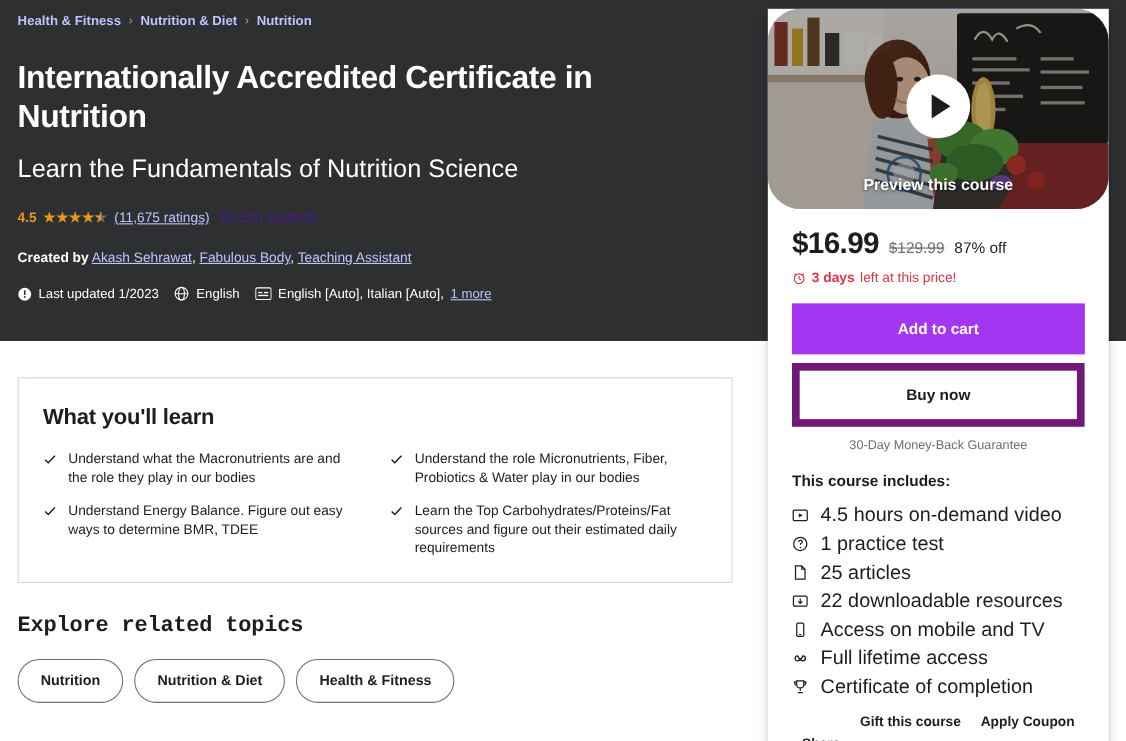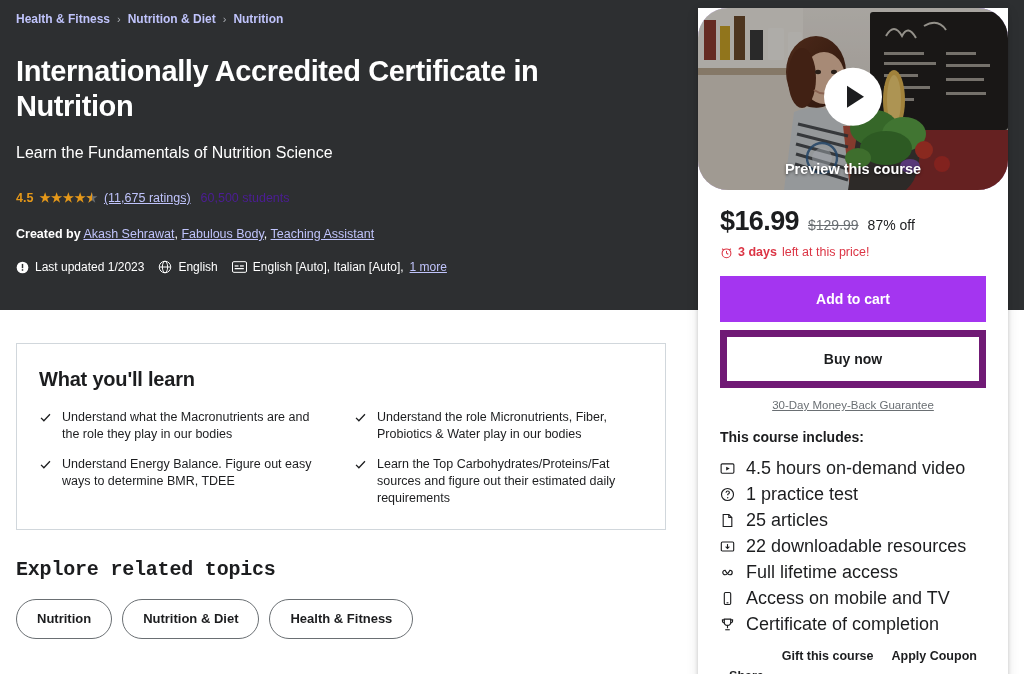--- a/index.html
+++ b/index.html
@@ -52,21 +52,21 @@
   .course-title {
     font-size: 29px;
     line-height: 35px;
     font-weight: bold;
     letter-spacing: -0.4px;
     margin-bottom: 18px;
     max-width: 600px;
   }
 
   .course-headline {
-    font-size: 16px;
+    font-size: 23px;
     line-height: 22px;
     font-weight: normal;
     margin-bottom: 26px;
   }
 
   .rating-row {
     display: flex;
     align-items: center;
     gap: 6px;
     font-size: 12.5px;
@@ -312,21 +312,20 @@
     color: #1c1d1f;
     border: 7px solid #701a75;
   }
 
   .guarantee {
     text-align: center;
     font-size: 11.5px;
     color: #6a6f73;
     margin-top: 11px;
     margin-bottom: 18px;
-    text-decoration: underline;
   }
 
   .includes-title {
     font-size: 14px;
     font-weight: bold;
     color: #1c1d1f;
     margin-bottom: 10px;
   }
   .includes-list { list-style: none; }
   .includes-item {
@@ -587,32 +586,32 @@
       <li class="includes-item">
         <svg width="15" height="15" viewBox="0 0 16 16" fill="none" stroke="currentColor" stroke-width="1.2">
           <rect x="1.4" y="3.2" width="13.2" height="9.6" rx="1.2"></rect>
           <line x1="8" y1="5.4" x2="8" y2="10"></line>
           <polyline points="6,8.2 8,10.2 10,8.2"></polyline>
         </svg>
         <span>22 downloadable resources</span>
       </li>
 
       <li class="includes-item">
-        <svg width="15" height="15" viewBox="0 0 16 16" fill="none" stroke="currentColor" stroke-width="1.3">
-          <path d="M5.4 5.6 a2.4 2.4 0 1 0 0 4.8 q2.6 0 5.2 -4.8 a2.4 2.4 0 1 1 0 4.8 q-2.6 0 -5.2 -4.8 z"></path>
-        </svg>
-        <span>Full lifetime access</span>
-      </li>
-
-      <li class="includes-item">
         <svg width="15" height="15" viewBox="0 0 16 16" fill="none" stroke="currentColor" stroke-width="1.2">
           <rect x="4.6" y="1.6" width="6.8" height="12.8" rx="1.3"></rect>
           <line x1="7" y1="12.6" x2="9" y2="12.6"></line>
         </svg>
         <span>Access on mobile and TV</span>
+      </li>
+
+      <li class="includes-item">
+        <svg width="15" height="15" viewBox="0 0 16 16" fill="none" stroke="currentColor" stroke-width="1.3">
+          <path d="M5.4 5.6 a2.4 2.4 0 1 0 0 4.8 q2.6 0 5.2 -4.8 a2.4 2.4 0 1 1 0 4.8 q-2.6 0 -5.2 -4.8 z"></path>
+        </svg>
+        <span>Full lifetime access</span>
       </li>
 
       <li class="includes-item">
         <svg width="15" height="15" viewBox="0 0 16 16" fill="none" stroke="currentColor" stroke-width="1.2">
           <path d="M4.6 2.2 h6.8 v3.4 a3.4 3.4 0 0 1 -6.8 0 z"></path>
           <path d="M4.6 3 h-2 v1.2 a2 2 0 0 0 2 2"></path>
           <path d="M11.4 3 h2 v1.2 a2 2 0 0 1 -2 2"></path>
           <line x1="8" y1="9" x2="8" y2="12"></line>
           <line x1="5.6" y1="13.6" x2="10.4" y2="13.6"></line>
         </svg>

